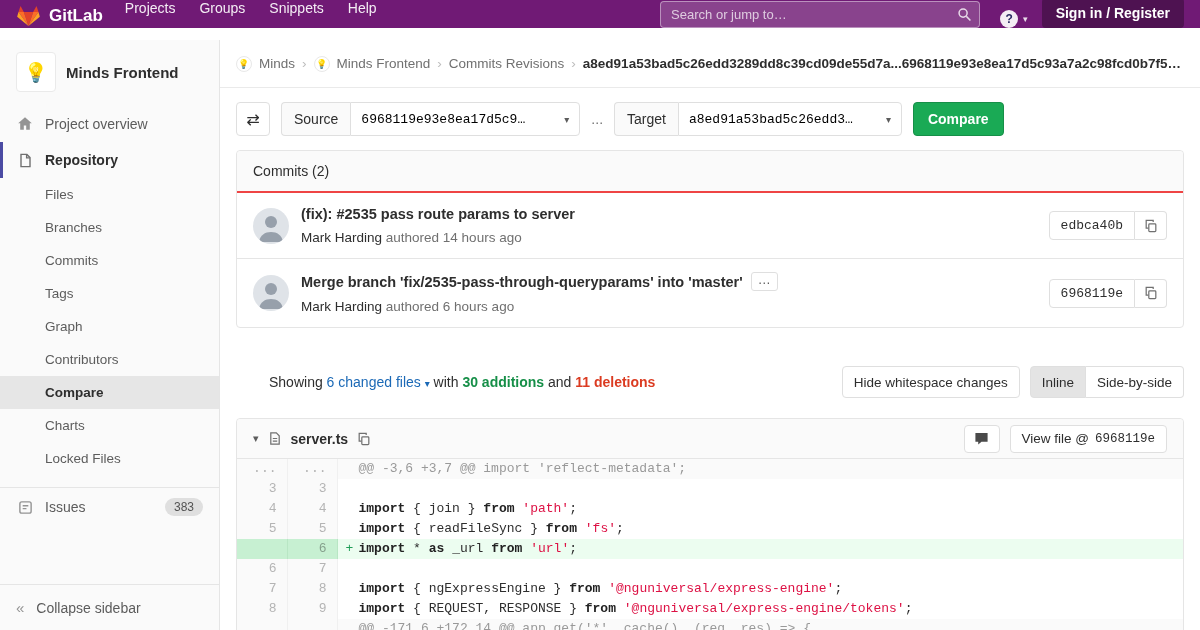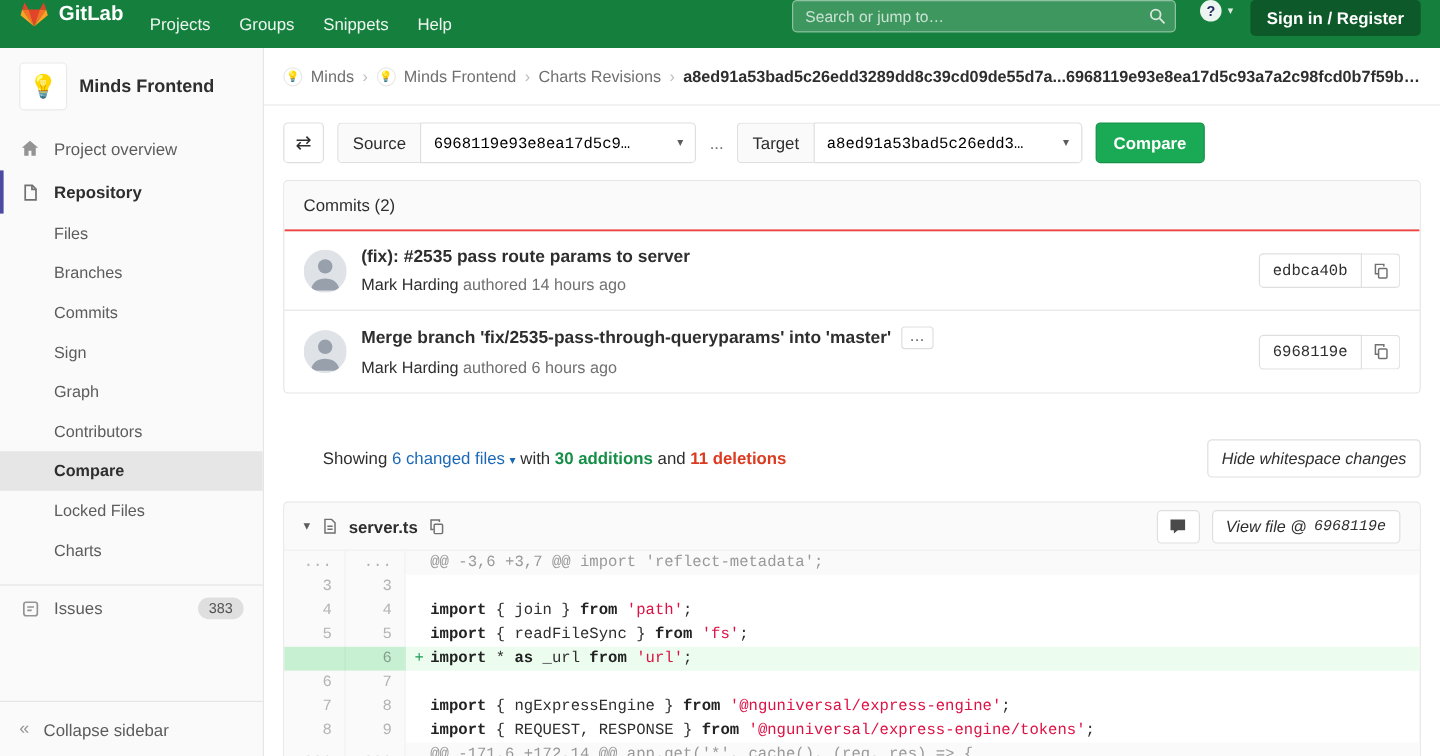--- a/index.html
+++ b/index.html
@@ -3,22 +3,22 @@
 <meta charset="utf-8">
 <style>
   * { margin:0; padding:0; box-sizing:border-box; }
   html,body { width:1200px; height:630px; overflow:hidden; background:#fff; color:#2e2e2e;
               font-family:"Liberation Sans","DejaVu Sans",sans-serif; font-size:14px; }
   a { text-decoration:none; color:inherit; cursor:pointer; }
   button { font-family:inherit; cursor:pointer; background:none; border:none; }
   .mono { font-family:"Liberation Mono","DejaVu Sans Mono",monospace; }
 
   
-  .navbar { position:fixed; top:0; left:0; right:0; height:40px; background:#15803d;
-            display:flex; align-items:flex-start; padding:0 16px; z-index:30; }
+  .navbar { position:fixed; top:0; left:0; right:0; height:28px; background:#701a75;
+            display:flex; align-items:flex-end; padding:0 16px; z-index:30; }
   .logo { display:flex; align-items:center; gap:8px; color:#fff; font-weight:bold; font-size:17px; margin-right:10px; }
   .nav-links { display:flex; }
   .nav-links a { color:rgba(255,255,255,.92); padding:0 12px; line-height:40px; font-size:14px; }
   .search-box { position:relative; width:320px; margin-left:auto; }
   .search-box input { width:100%; height:27px; background:rgba(255,255,255,.18);
         border:1px solid rgba(255,255,255,.42); border-radius:4px; padding:0 30px 0 10px;
         color:#fff; font-size:13px; outline:none; font-family:inherit; }
   .search-box input::placeholder { color:rgba(255,255,255,.72); }
   .search-icon { position:absolute; right:8px; top:6px; }
   .help-menu { display:flex; align-items:center; gap:5px; margin:0 14px 0 20px; color:rgba(255,255,255,.9); }
@@ -93,21 +93,21 @@
 
   .diff-summary { display:flex; align-items:center; justify-content:space-between;
                   padding:0 16px; margin:38px 0 20px; }
   .summary-text { font-size:14px;margin-left:33px; }
   .link-blue { color:#1b69b6; }
   .caret-blue { font-size:10px; color:#1b69b6; }
   .additions { color:#168f48; font-weight:bold; }
   .deletions { color:#db3b21; font-weight:bold; }
   .summary-actions { display:flex; gap:10px; }
   .btn { height:32px; padding:0 11px; border:1px solid #dfdfdf; background:#fff; border-radius:4px;
-         font-size:13.5px; color:#2e2e2e; display:inline-flex; align-items:center; gap:6px;font-style:italic; }
+         font-size:13.5px; color:#2e2e2e; display:inline-flex; align-items:center; gap:6px; }
   .btn-group { display:inline-flex; }
   .btn-group .btn { border-radius:0; }
   .btn-group .btn:first-child { border-radius:4px 0 0 4px; }
   .btn-group .btn:last-child { border-radius:0 4px 4px 0; border-left:none; }
   .btn.active { background:#e4e4e4; }
 
   .file-holder { margin:0 16px 16px; border:1px solid #e5e5e5; border-radius:4px; }
   .file-header { display:flex; align-items:center; justify-content:space-between; background:#fafafa;
                  border-bottom:1px solid #e5e5e5; border-radius:4px 4px 0 0; padding:4px 16px; height:40px; }
   .file-header-left { display:flex; align-items:center; gap:9px; }
@@ -196,26 +196,26 @@
             <path d="M3.2 1.5h6.3l3.3 3.3v9.7H3.2z"></path>
               <path d="M9.2 1.7v3.5h3.4"></path>
           </svg>
         </span>
         <span>Repository</span>
       </a>
       <div class="subnav">
         <a>Files</a>
         <a>Branches</a>
         <a>Commits</a>
-        <a>Sign</a>
+        <a>Tags</a>
         <a>Graph</a>
         <a>Contributors</a>
         <a class="active">Compare</a>
+        <a>Charts</a>
         <a>Locked Files</a>
-        <a>Charts</a>
       </div>
     </div>
     <a class="nav-item issues-item">
       <span class="nav-icon">
         <svg width="15" height="15" viewBox="0 0 16 16" fill="none" stroke="currentColor" stroke-width="1.5">
           <rect x="2" y="2" width="12" height="12" rx="2"></rect>
             <path d="M5 6.2h6M5 9.2h4"></path>
         </svg>
       </span>
       <span>Issues</span>
@@ -230,21 +230,21 @@
 
 <main class="main">
 
   <div class="breadcrumbs">
     <span class="crumb-avatar">💡</span>
     <a>Minds</a>
     <span class="crumb-sep">›</span>
     <span class="crumb-avatar">💡</span>
     <a>Minds Frontend</a>
     <span class="crumb-sep">›</span>
-    <a>Charts Revisions</a>
+    <a>Commits Revisions</a>
     <span class="crumb-sep">›</span>
     <span class="crumb-current">a8ed91a53bad5c26edd3289dd8c39cd09de55d7a...6968119e93e8ea17d5c93a7a2c98fcd0b7f59b28</span>
   </div>
 
   <div class="compare-form">
     <button class="icon-btn">
       <span>⇄</span>
     </button>
     <div class="input-group">
       <span class="input-addon">Source</span>
@@ -332,20 +332,24 @@
         <span>6 changed files</span>
         <span class="caret-blue">▾</span>
       </a>
       <span>with</span>
       <span class="additions">30 additions</span>
       <span>and</span>
       <span class="deletions">11 deletions</span>
     </div>
     <div class="summary-actions">
       <button class="btn">Hide whitespace changes</button>
+      <div class="btn-group">
+        <button class="btn active">Inline</button>
+        <button class="btn">Side-by-side</button>
+      </div>
     </div>
   </div>
 
   <div class="file-holder">
     <div class="file-header">
       <div class="file-header-left">
         <button class="file-caret">▾</button>
         <span style="color:#707070;display:flex;">
           <svg width="14" height="15" viewBox="0 0 16 16" fill="none" stroke="currentColor" stroke-width="1.4">
             <path d="M3.2 1.5h6.3l3.3 3.3v9.7H3.2z"></path>

